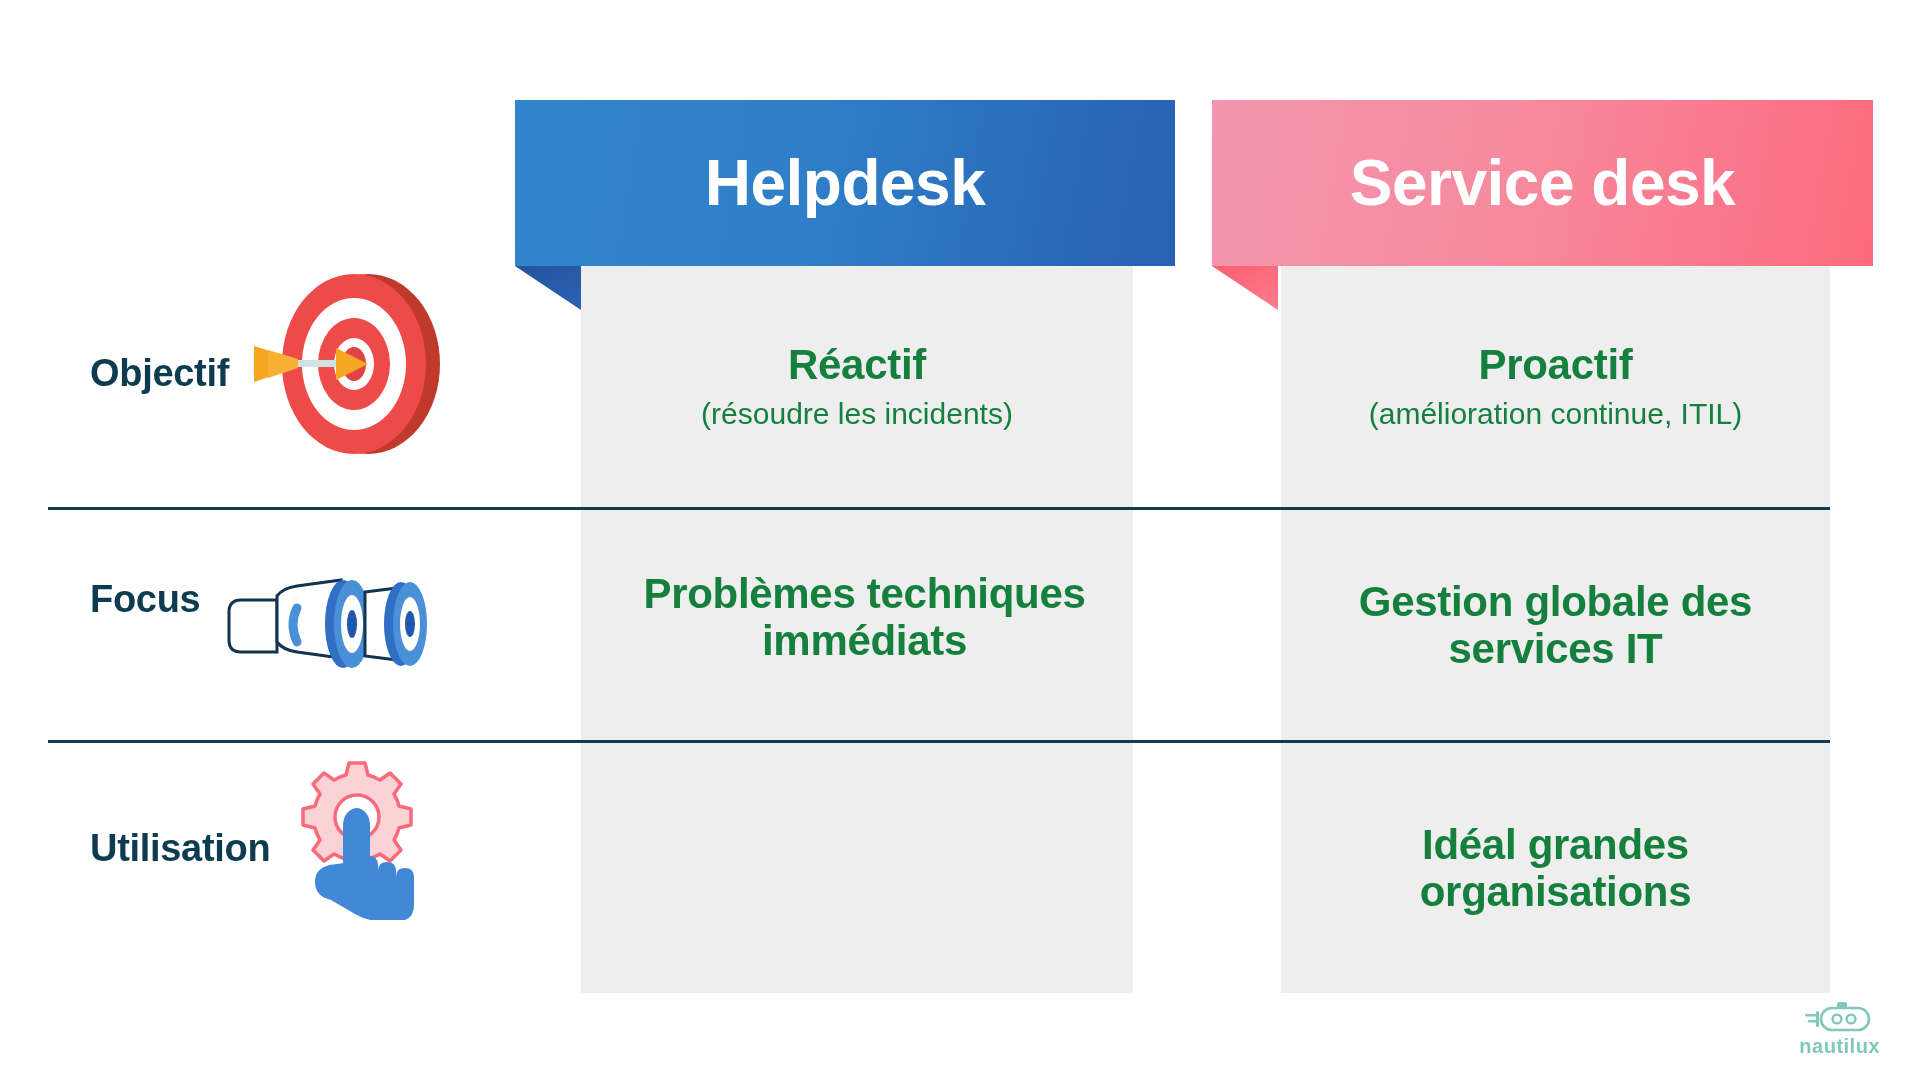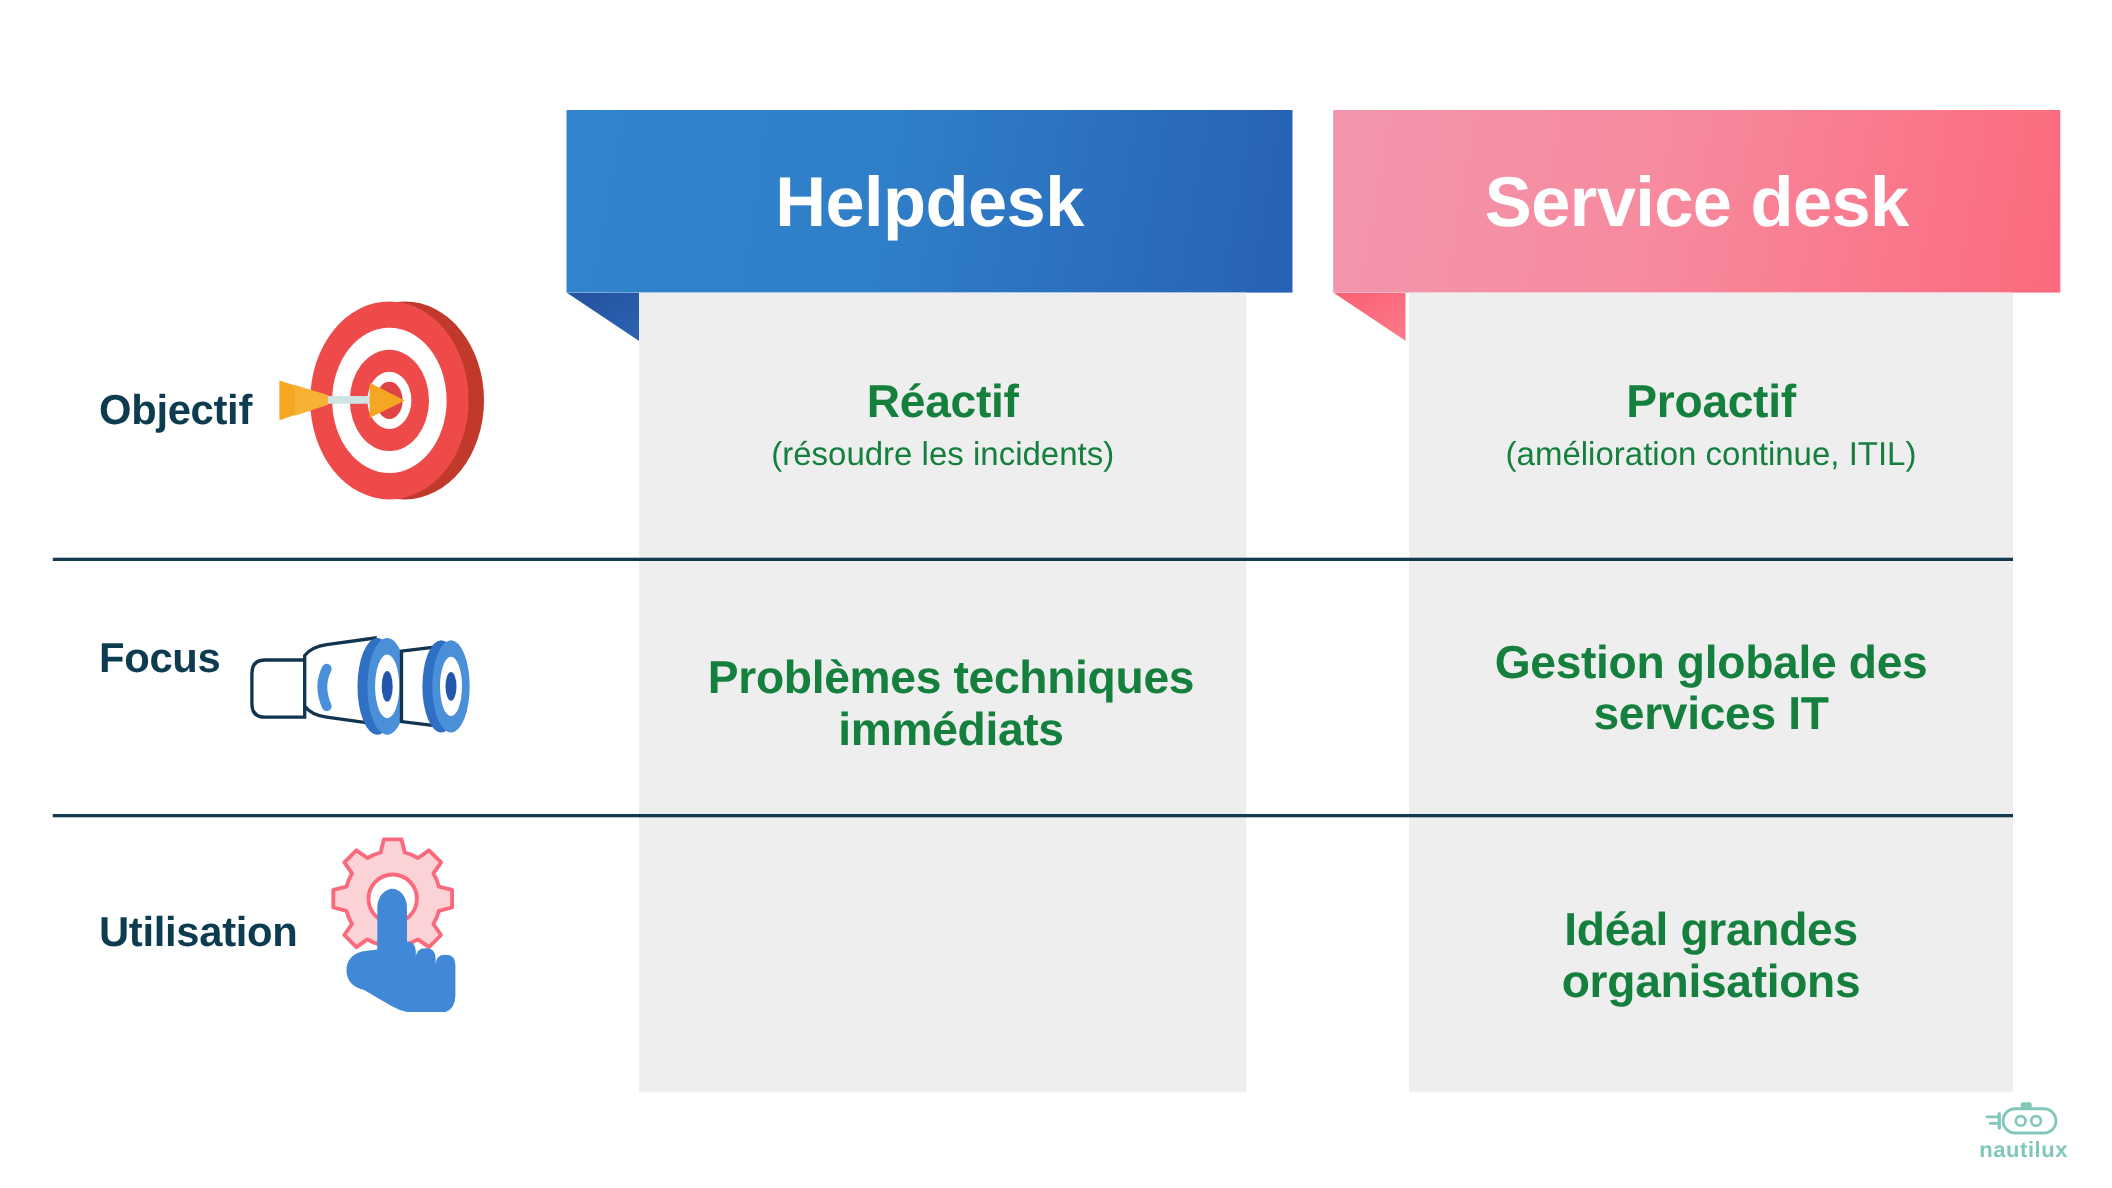--- a/index.html
+++ b/index.html
@@ -188,21 +188,21 @@
 
   <div class="cell" style="left:581px; top:266px; width:552px; height:241px;">
     <div class="primary">Réactif</div>
     <div class="secondary">(résoudre les incidents)</div>
   </div>
   <div class="cell" style="left:1281px; top:266px; width:549px; height:241px;">
     <div class="primary">Proactif</div>
     <div class="secondary">(amélioration continue, ITIL)</div>
   </div>
 
-  <div class="cell" style="left:581px; top:524px; width:552px; height:230px;padding-left:33px;">
+  <div class="cell" style="left:581px; top:502px; width:552px; height:230px;padding-left:33px;">
     <div class="primary">Problèmes techniques immédiats</div>
   </div>
   <div class="cell" style="left:1281px; top:510px; width:549px; height:230px;border-radius:23px;">
     <div class="primary">Gestion globale des services IT</div>
   </div>
 
   <div class="cell" style="left:1281px; top:743px; width:549px; height:250px;">
     <div class="primary">Idéal grandes organisations</div>
   </div>
 

